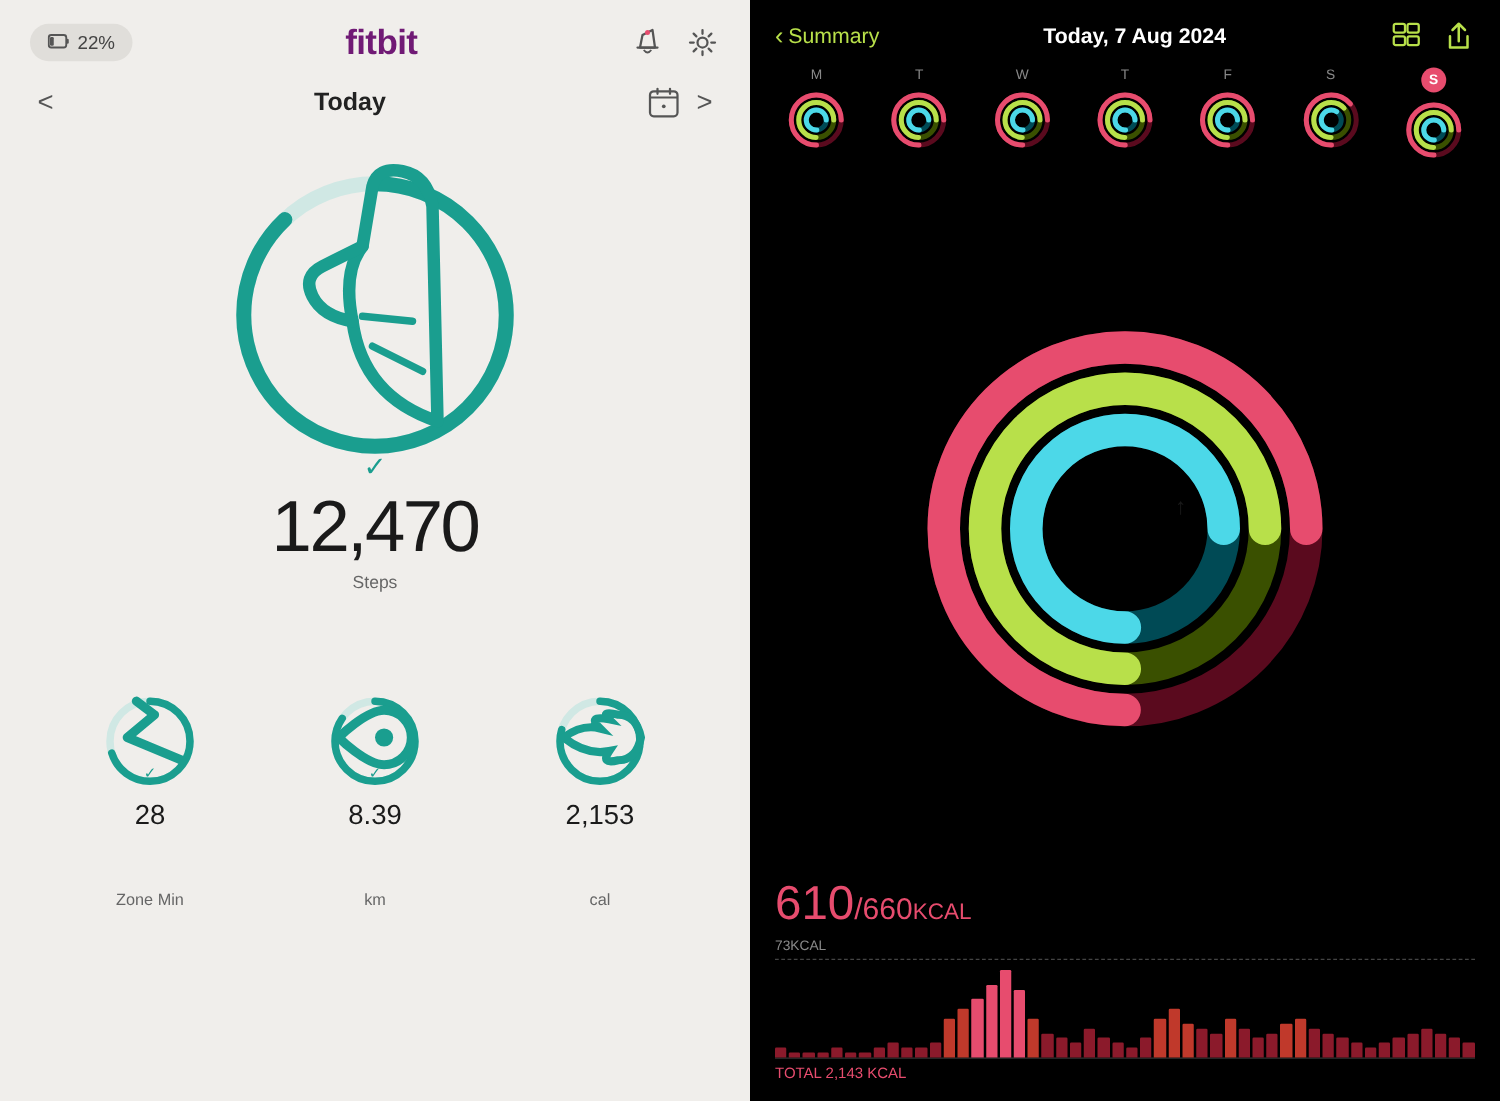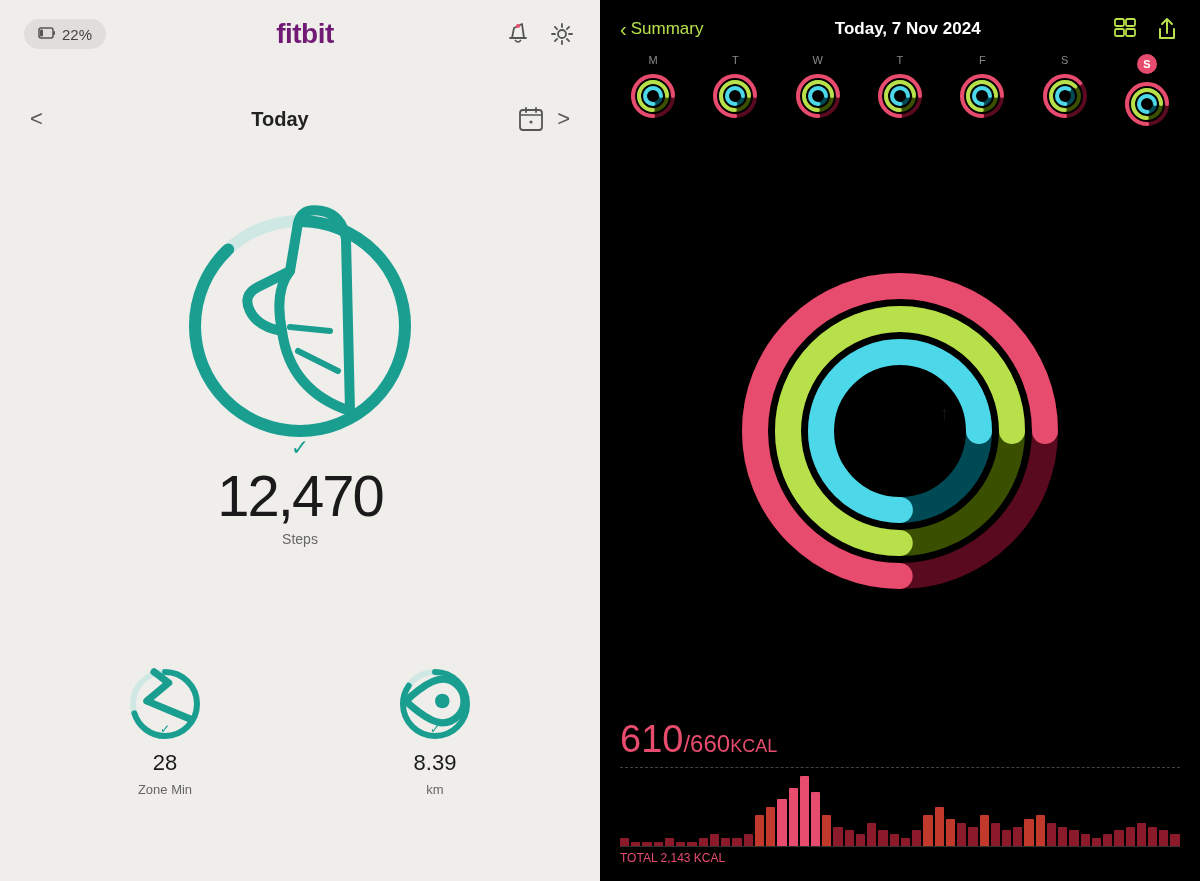--- a/index.html
+++ b/index.html
@@ -13,21 +13,20 @@
 
     
     .fitbit-panel {
       width: 600px;
       height: 881px;
       background: #f0eeeb;
       display: flex;
       flex-direction: column;
       padding: 0;
       position: relative;
-      gap: 37px;
     }
 
     .fitbit-header {
       display: flex;
       align-items: center;
       justify-content: space-between;
       padding: 18px 24px 10px;
     }
 
     .battery-indicator {
@@ -173,20 +172,21 @@
 
     .stat-value {
       font-size: 22px;
       font-weight: 500;
       color: #1a1a1a;
     }
 
     .stat-label {
       font-size: 13px;
       color: #666;
+      margin-top: 41px;
     }
 
     
     .apple-panel {
       width: 600px;
       height: 881px;
       background: #000;
       display: flex;
       flex-direction: column;
       color: #fff;
@@ -417,31 +417,46 @@
             <path d="M11 3 C11 3 5 9 5 13 C5 16.3 7.7 19 11 19 C14.3 19 17 16.3 17 13 C17 9 11 3 11 3Z" fill="none" stroke="#1a9e8f" stroke-width="2"></path>
             <circle cx="11" cy="13" r="2" fill="#1a9e8f"></circle>
           </svg>
         </div>
         <div class="stat-check">✓</div>
       </div>
       <span class="stat-value">8.39</span>
       <span class="stat-label">km</span>
     </div>
 
+    <div class="stat-item">
+      <div class="stat-ring">
+        <svg viewBox="0 0 80 80">
+          <circle cx="40" cy="40" r="32" fill="none" stroke="#d0e8e4" stroke-width="6"></circle>
+          <circle cx="40" cy="40" r="32" fill="none" stroke="#1a9e8f" stroke-width="6" stroke-dasharray="160 201" stroke-dashoffset="0" stroke-linecap="round"></circle>
+        </svg>
+        <div class="stat-icon-center">
+          <svg width="22" height="22" viewBox="0 0 22 22">
+            <path d="M11 3 Q14 7 13 11 Q16 8 15 13 Q17 11 16 15 Q16 19 11 20 Q6 19 6 15 Q5 11 8 13 Q7 8 11 3Z" fill="none" stroke="#1a9e8f" stroke-width="1.8"></path>
+          </svg>
+        </div>
+      </div>
+      <span class="stat-value">2,153</span>
+      <span class="stat-label">cal</span>
+    </div>
   </div>
 </div>
 
 <div class="apple-panel">
 
   <div class="apple-header">
     <div class="apple-back">
       <span class="apple-back-chevron">‹</span>
       <span>Summary</span>
     </div>
-    <span class="apple-date">Today, 7 Nov 2024</span>
+    <span class="apple-date">Today, 7 Aug 2024</span>
     <div class="apple-header-icons">
       <svg width="26" height="26" viewBox="0 0 26 26">
         <rect x="3" y="3" width="9" height="7" rx="1.5" fill="none" stroke="#b8e04a" stroke-width="1.8"></rect>
         <rect x="14" y="3" width="9" height="7" rx="1.5" fill="none" stroke="#b8e04a" stroke-width="1.8"></rect>
         <rect x="3" y="13" width="9" height="7" rx="1.5" fill="none" stroke="#b8e04a" stroke-width="1.8"></rect>
         <rect x="14" y="13" width="9" height="7" rx="1.5" fill="none" stroke="#b8e04a" stroke-width="1.8"></rect>
       </svg>
       <svg width="26" height="26" viewBox="0 0 26 26">
         <path d="M13 3 L13 17 M8 8 L13 3 L18 8" stroke="#b8e04a" stroke-width="2" stroke-linecap="round" stroke-linejoin="round" fill="none"></path>
         <path d="M6 13 L6 22 L20 22 L20 13" stroke="#b8e04a" stroke-width="2" stroke-linecap="round" stroke-linejoin="round" fill="none"></path>
@@ -561,20 +576,21 @@
     </div>
   </div>
 
   <div class="move-section">
     <div>
       <span class="move-current" style="font-size:38px;font-weight:300;color:#e74c6e;">610</span><span style="font-size:24px;color:#e74c6e;font-weight:300;">/</span><span style="font-size:24px;color:#e74c6e;font-weight:300;">660</span><span style="font-size:18px;color:#e74c6e;font-weight:400;">KCAL</span>
     </div>
   </div>
 
   <div class="bar-chart-section">
+    <div class="chart-top-label">73KCAL</div>
     <div class="bar-chart">
 
     <div class="bar" style="height: 7.77778px; background: rgb(139, 26, 43);"></div>
         <div class="bar" style="height: 3.88889px; background: rgb(139, 26, 43);"></div>
         <div class="bar" style="height: 3.88889px; background: rgb(139, 26, 43);"></div>
         <div class="bar" style="height: 3.88889px; background: rgb(139, 26, 43);"></div>
         <div class="bar" style="height: 7.77778px; background: rgb(139, 26, 43);"></div>
         <div class="bar" style="height: 3.88889px; background: rgb(139, 26, 43);"></div>
         <div class="bar" style="height: 3.88889px; background: rgb(139, 26, 43);"></div>
         <div class="bar" style="height: 7.77778px; background: rgb(139, 26, 43);"></div>

